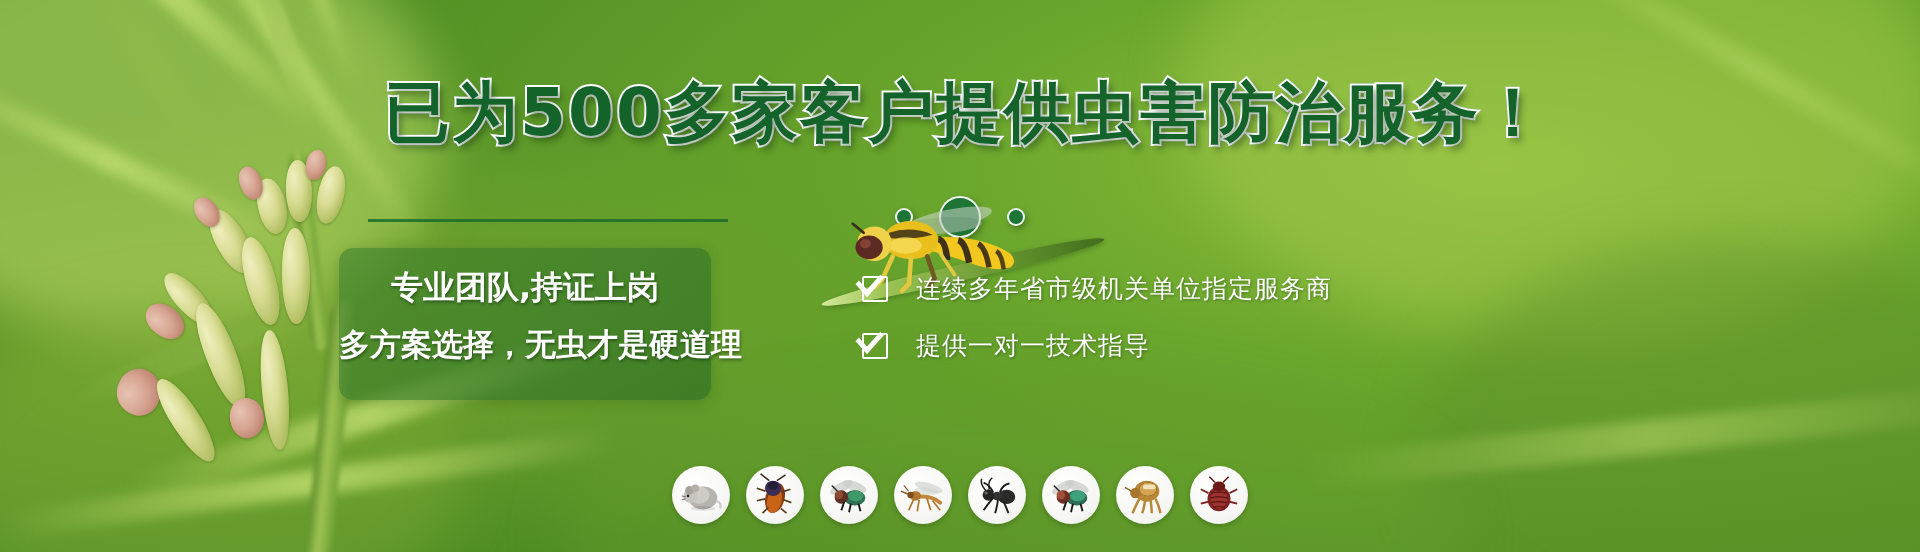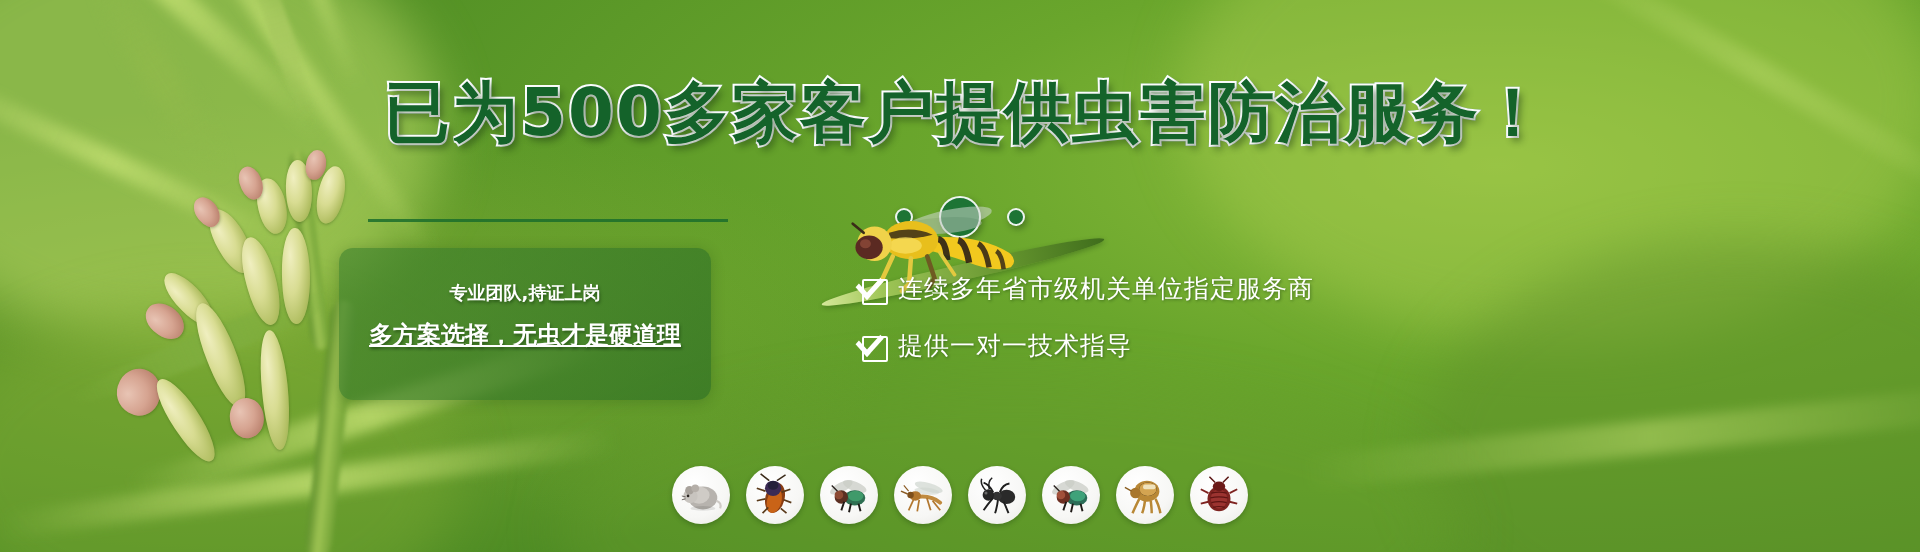--- a/index.html
+++ b/index.html
@@ -85,36 +85,36 @@
     box-shadow:0 2px 14px rgba(20,55,12,.22);
     display:flex; flex-direction:column; justify-content:center;
     padding:4px 0 6px 0;
   }
   .panel-line{
     color:#ffffff; font-weight:bold; text-align:center;
     font-family:"DejaVu Sans","Liberation Sans",sans-serif;
     text-shadow:1px 2px 3px rgba(15,45,10,.5);
     white-space:nowrap;
   }
-  .panel-line.l1{font-size:18px; margin-bottom:14px;}
-  .panel-line.l2{font-size:24px; margin-bottom:14px;text-decoration:underline;}
+  .panel-line.l1{font-size:32px; margin-bottom:14px;}
+  .panel-line.l2{font-size:31px; margin-bottom:14px;}
   .panel-line.l3{font-size:26px;}
 
   
   .rule{
     position:absolute; left:368px; top:219px; width:360px; height:3px;
     background:#1b6d2c; opacity:.85;
   }
 
   
   .checks{
     position:absolute; left:862px; top:272px; width:640px;
   }
   .check-row{
-    display:flex; align-items:flex-end; gap:10px; margin-bottom:24px;
+    display:flex; align-items:center; gap:28px; margin-bottom:24px;
   }
   .check-box{
     position:relative; width:26px; height:26px; flex:0 0 26px;
     border:2px solid #ffffff; border-radius:2px;
   }
   .check-box:after{
     content:""; position:absolute; left:3px; top:2px;
     width:20px; height:12px;
     border-left:5px solid #ffffff; border-bottom:5px solid #ffffff;
     transform:rotate(-48deg) skewX(-6deg);

